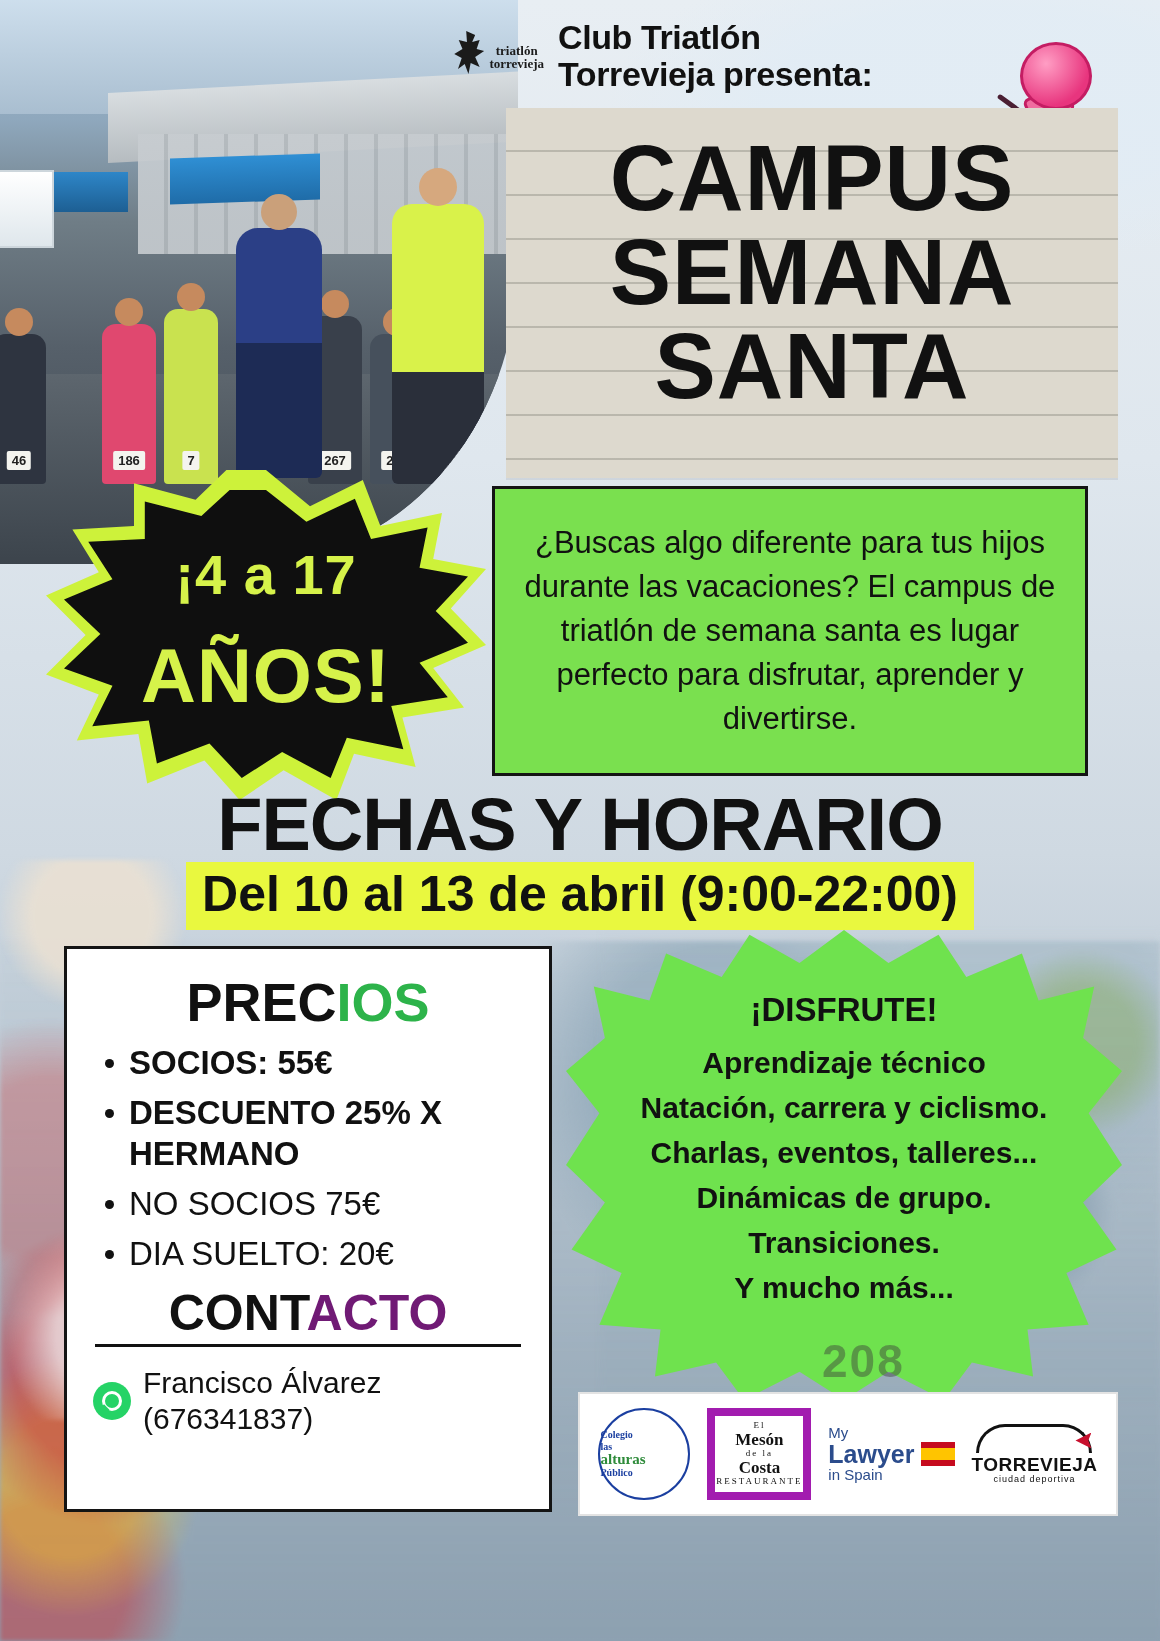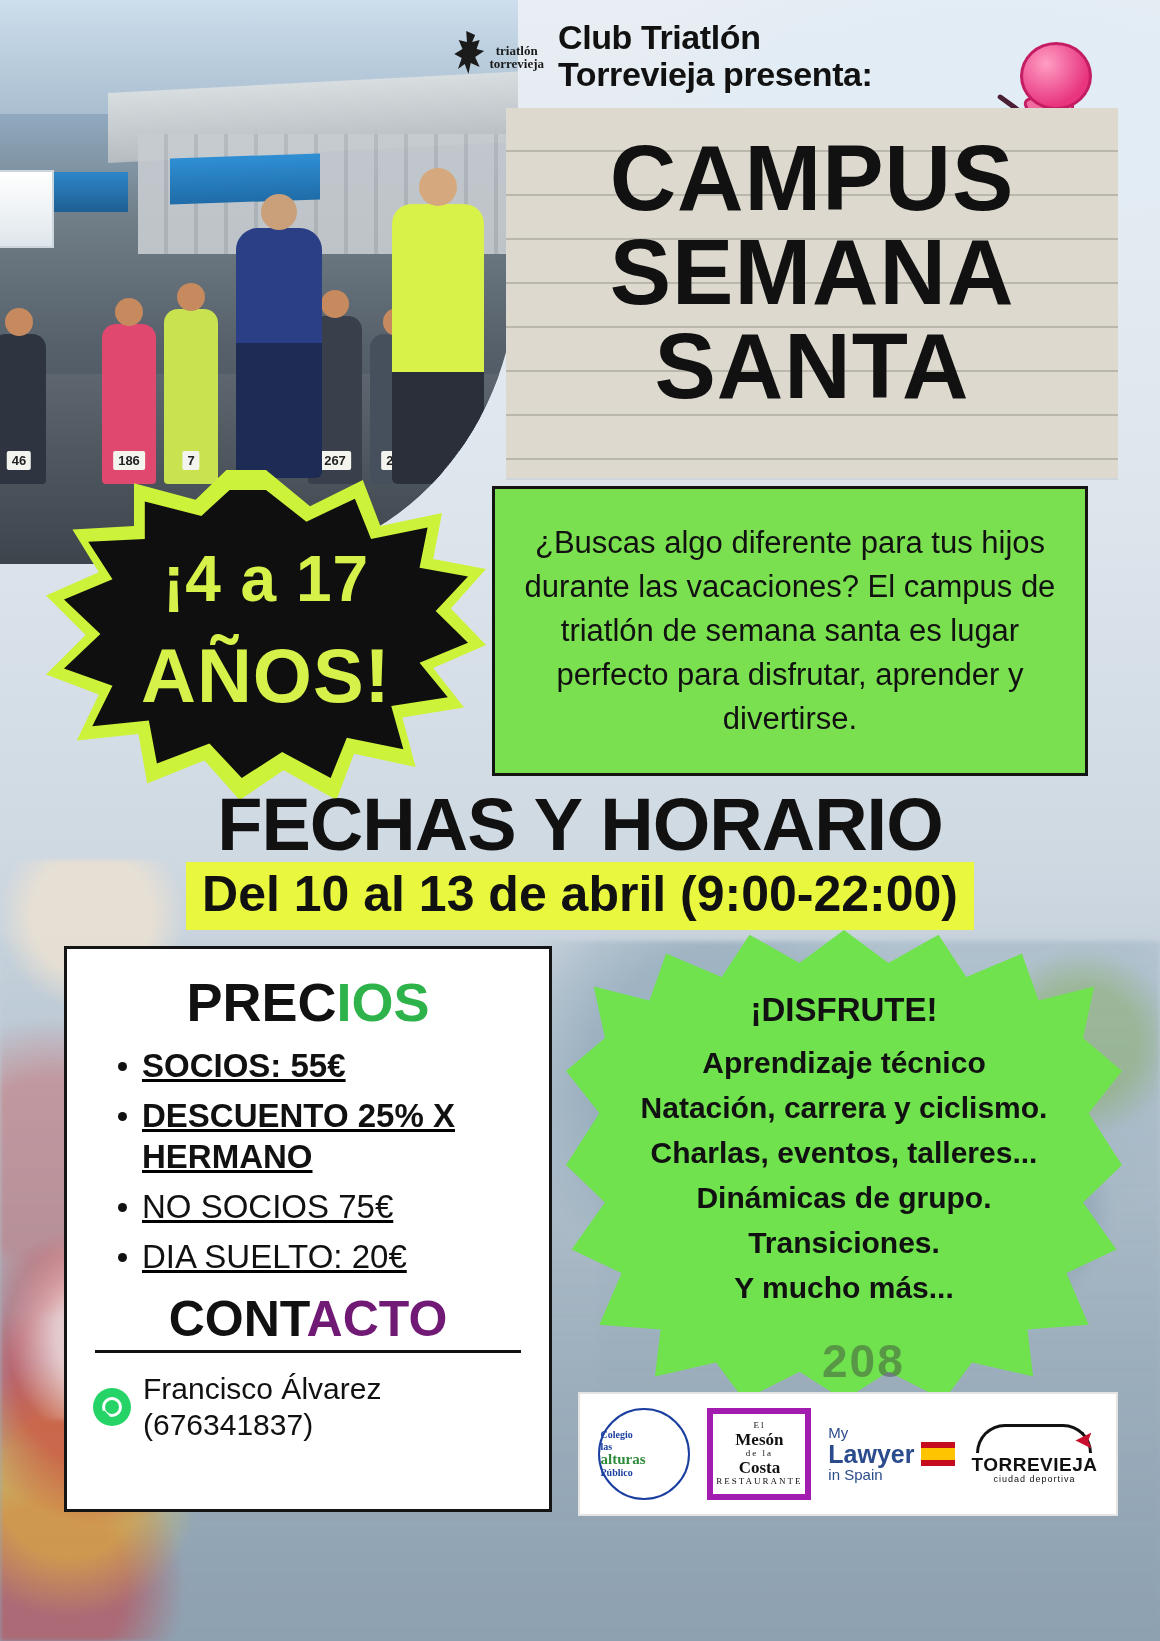--- a/index.html
+++ b/index.html
@@ -280,21 +280,21 @@
   }
   .burst .b-line1, .burst .b-line2 {
     position: absolute;
     left: 0; right: 0;
     text-align: center;
     color: #d6f24a;
     font-family: "Liberation Sans", sans-serif;
     font-weight: 900;
     letter-spacing: 1px;
   }
-  .burst .b-line1 { top: 72px; font-size: 64px; }
+  .burst .b-line1 { top: 72px; font-size: 56px; }
   .burst .b-line2 { top: 162px; font-size: 76px; }
 
   
   .fechas-title {
     position: absolute;
     left: 0; right: 0; top: 788px;
     text-align: center;
     font: 900 74px/1 "Liberation Sans", sans-serif;
     color: #111;
     letter-spacing: -1px;
@@ -324,21 +324,21 @@
   }
   .precios-title {
     text-align: center;
     font: 900 54px/1 "Liberation Sans", sans-serif;
     color: #111;
     margin: 4px 0 14px;
   }
   .precios-title .g { color: #2db34a; }
   .precios ul {
     list-style: none;
-    margin: 17px; padding: 0 0 0 6px; text-decoration: underline;
+    margin: 4px; padding: 0 0 0 6px;
   }
   .precios li {
     position: relative;
     padding-left: 26px;
     margin-bottom: 10px;
     color: #111;
     font: 400 33px/1.22 "Liberation Sans", sans-serif;
   }
   .precios li.bold { font-weight: 900; }
   .precios li::before {
@@ -443,21 +443,21 @@
     text-align: center;
     box-sizing: border-box;
   }
   .sp-colegio .big {
     font: 900 15px/1 "Liberation Serif", serif;
     color: #2e8b3a;
   }
   .sp-meson {
     width: 104px; height: 92px;
     background: #fff;
-    border: 6px solid #a21caf;
+    border: 8px solid #a21caf;
     color: #111;
     font: 900 17px/1.05 "Liberation Serif", serif;
     text-align: center;
     display: flex; flex-direction: column;
     align-items: center; justify-content: center;
     box-sizing: border-box;
   }
   .sp-meson .sm { font: 400 9px/1.1 "Liberation Serif", serif; letter-spacing: 2px; }
   .sp-lawyer {
     display: flex; align-items: center; gap: 6px;

